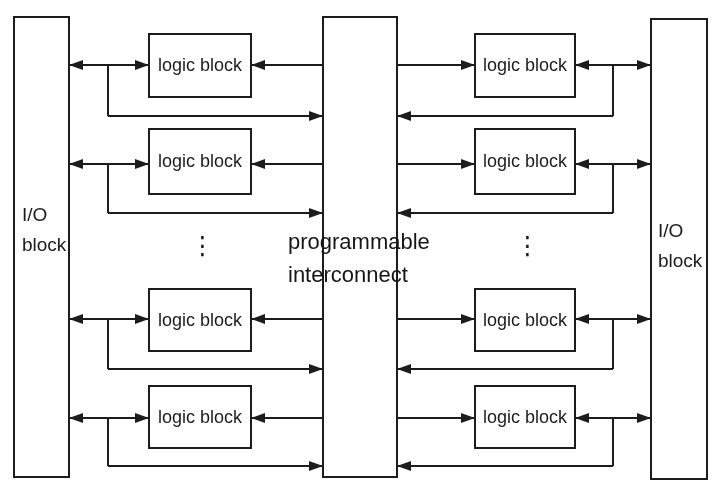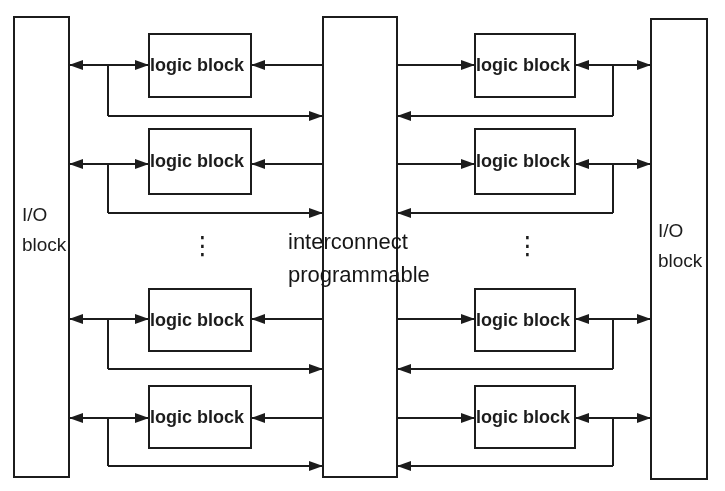--- a/index.html
+++ b/index.html
@@ -22,22 +22,22 @@
     position:absolute;
     font-size:19px;
     line-height:30px;
     white-space:nowrap;
     color:#1c1c1c;
   }
   .io-label span{display:block;}
   .logic{
     display:flex;
     align-items:center;
+    justify-content:center;
     border-width:2.5px;
-    font-weight:bold;
   }
   .logic span{font-size:18px;color:#1c1c1c;white-space:nowrap;}
   .interconnect-label{
     position:absolute;
     left:288px;top:225px;
     font-size:22px;
     line-height:33px;
     color:#161616;
     white-space:nowrap;
     z-index:5;
@@ -140,20 +140,20 @@
     <span>logic block</span>
   </div>
   <div class="box logic" style="left:474px;top:288px;width:102px;height:64px;">
     <span>logic block</span>
   </div>
   <div class="box logic" style="left:474px;top:385px;width:102px;height:64px;">
     <span>logic block</span>
   </div>
 
   <div class="interconnect-label">
+    <span>programmable</span>
     <span>interconnect</span>
-    <span>programmable</span>
   </div>
 
   <div class="dots dots-left">⋮</div>
   <div class="dots dots-right">⋮</div>
 
 </div>
 
 </body></html>

